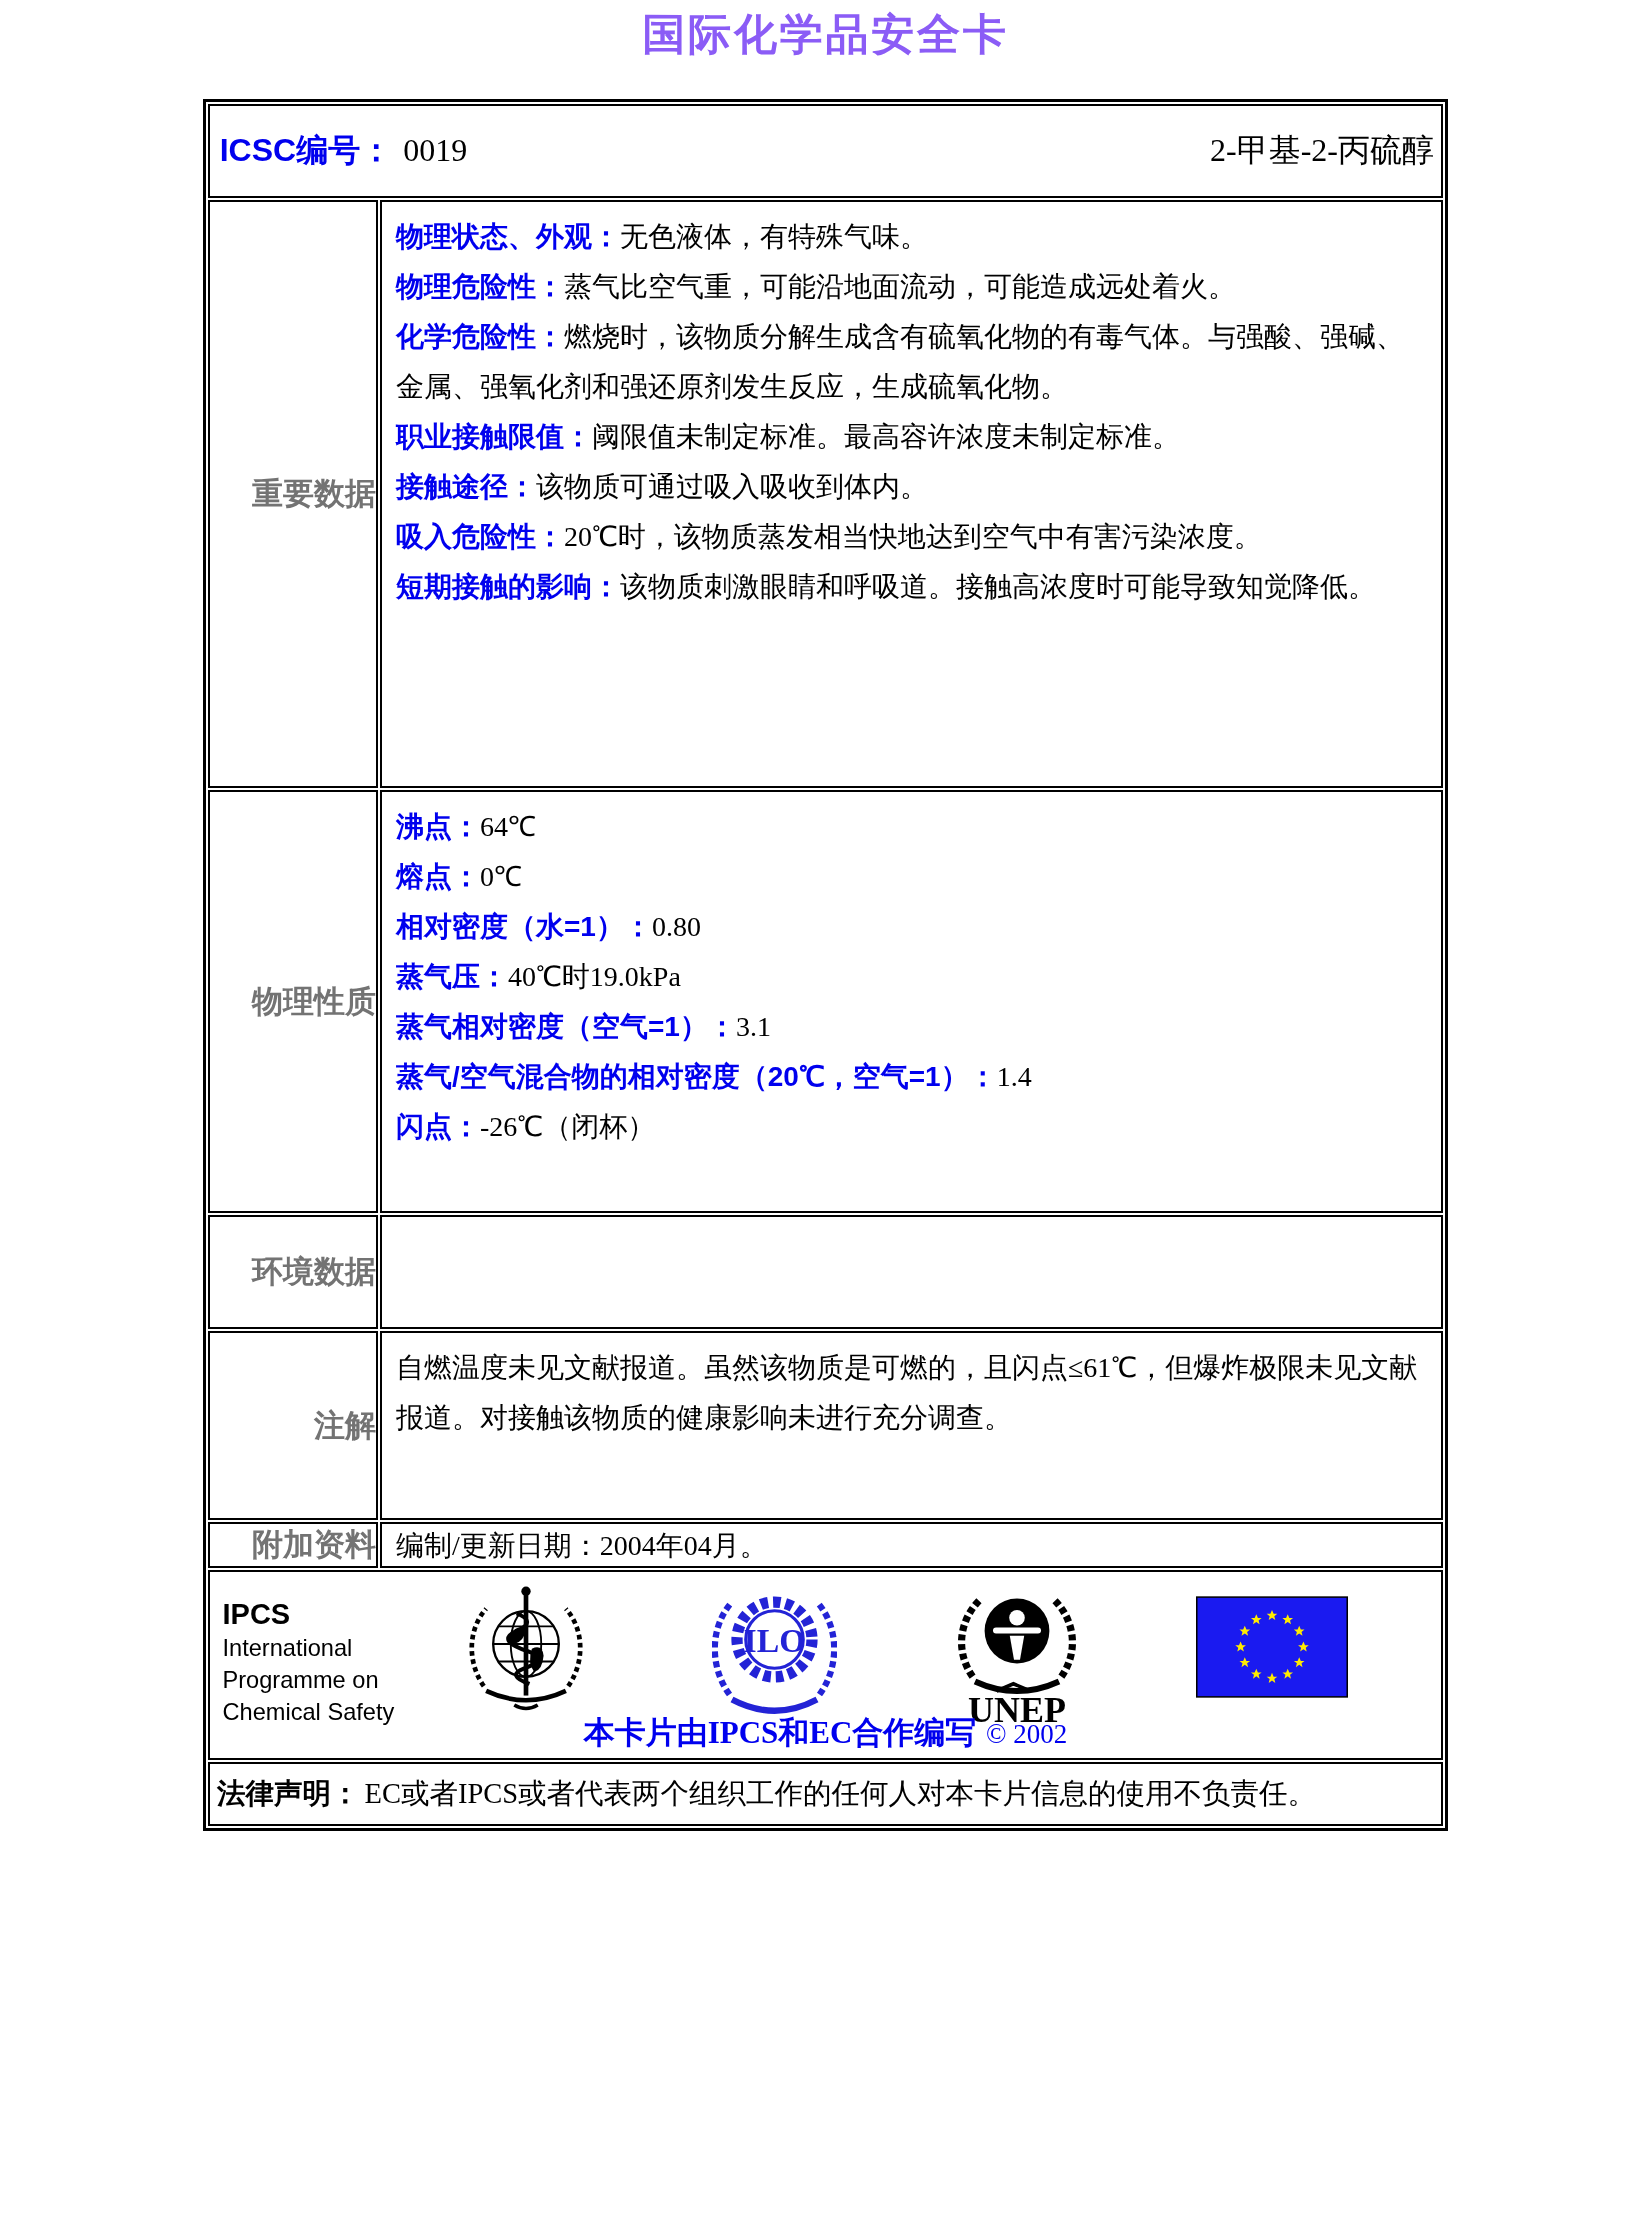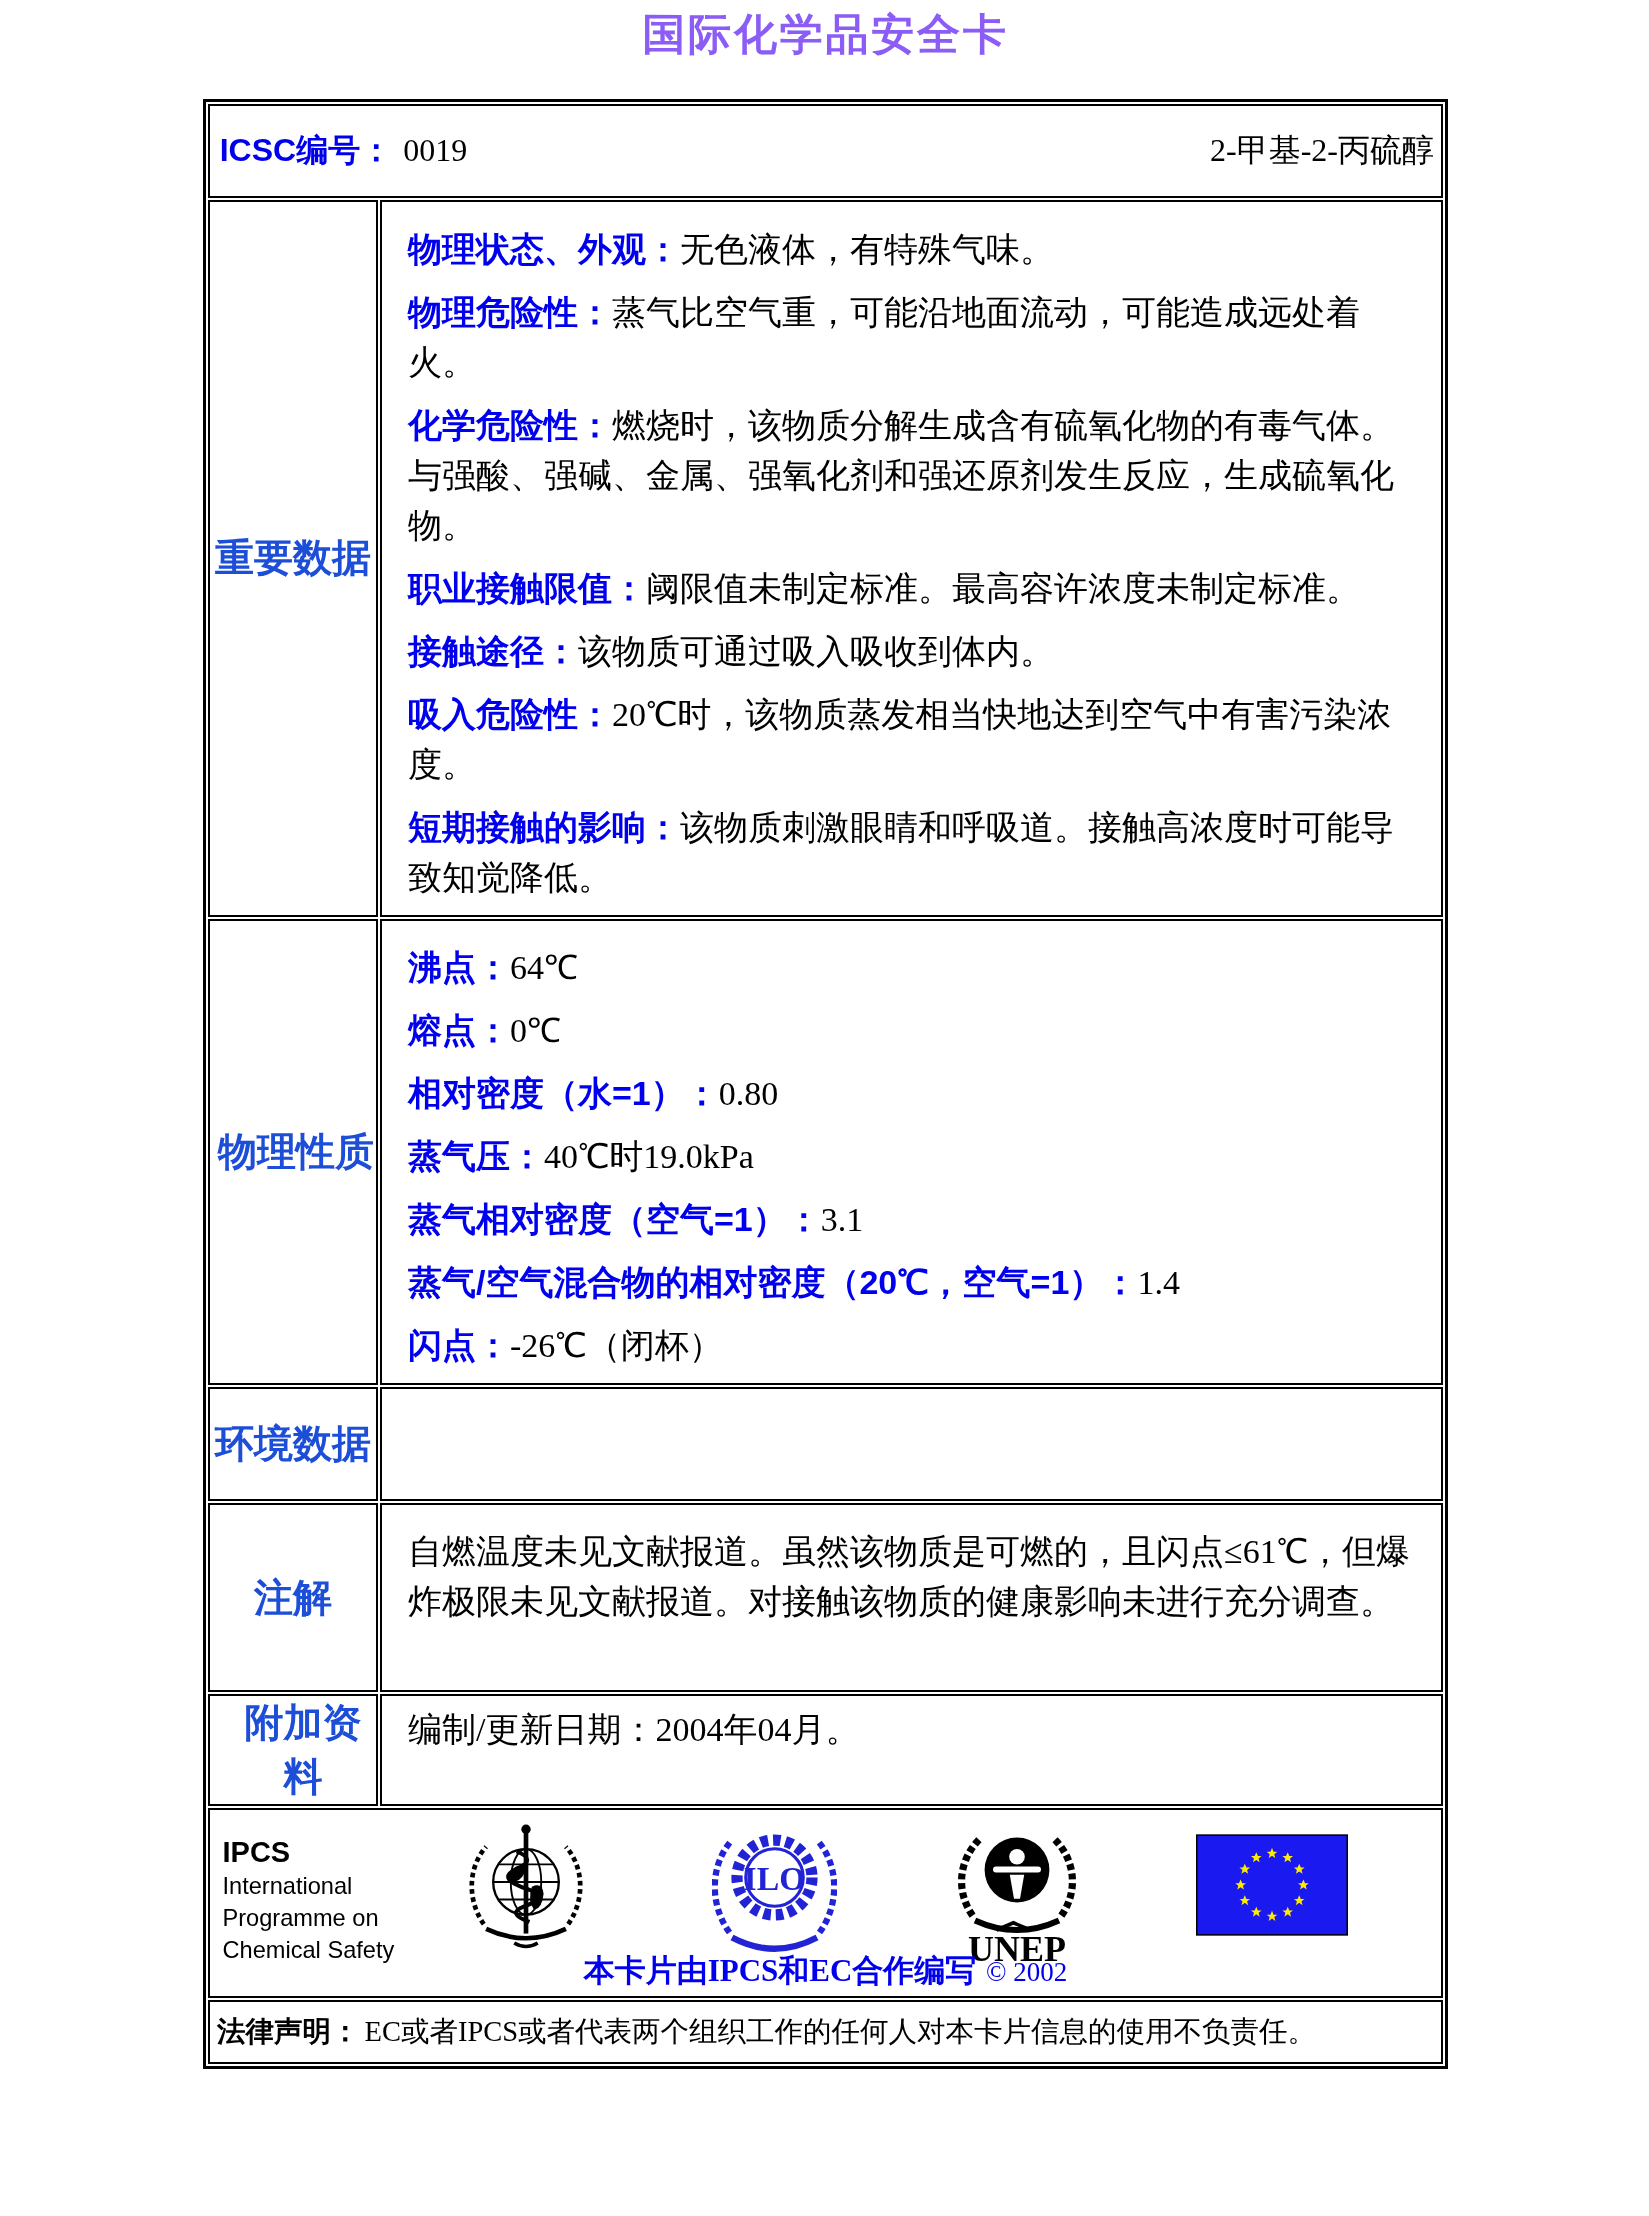--- a/index.html
+++ b/index.html
@@ -5,24 +5,24 @@
   html,body{margin:0;padding:0;background:#ffffff;}
   .page{position:relative;width:1650px;height:2216px;background:#ffffff;overflow:hidden;
         font-family:"Liberation Serif",serif;color:#000;}
   .doc-title{position:absolute;left:203px;top:5.6px;width:1245px;text-align:center;
         color:#8b5cf6;font-family:"Liberation Sans",sans-serif;font-weight:bold;
         font-size:43px;letter-spacing:2.8px;}
   table.card{position:absolute;left:203px;top:99px;width:1245px;
         border:3.5px solid #000;border-collapse:separate;border-spacing:2.8px;
         table-layout:fixed;background:#fff;}
   td{border:2.1px solid #000;background:#fff;vertical-align:top;padding:0;}
-  td.label-cell{vertical-align:middle;text-align:center;
-        color:#1d4ed8;font-family:"Liberation Sans",sans-serif;font-weight:bold;font-size:39px;}
+  td.label-cell{vertical-align:middle;text-align:right;
+        color:#737373;font-family:"Liberation Sans",sans-serif;font-weight:bold;font-size:31px;}
   td.content-cell{padding:9.7px 14px 0 14px;}
-  .pline{margin:12px;font-size:34px;line-height:50px;color:#000;}
+  .pline{margin:0;font-size:28px;line-height:50px;color:#000;}
   .blab{color:#0000ee;font-family:"Liberation Sans",sans-serif;font-weight:bold;}
   .hdr-flex{display:flex;justify-content:space-between;align-items:center;
         height:90px;padding:0 7px 0 9.7px;font-size:32px;}
   .hdr-left{white-space:nowrap;}
   .hdr-num{margin-left:11px;}
   .chem-name{white-space:nowrap;}
   .logos-cell{position:relative;height:186px;}
   .ipcs-block{position:absolute;left:12.5px;top:23.6px;font-family:"Liberation Sans",sans-serif;line-height:32px;font-size:23.6px;}
   .ipcs-title{font-weight:bold;font-size:29px;line-height:36px;}
   .logo{position:absolute;}

